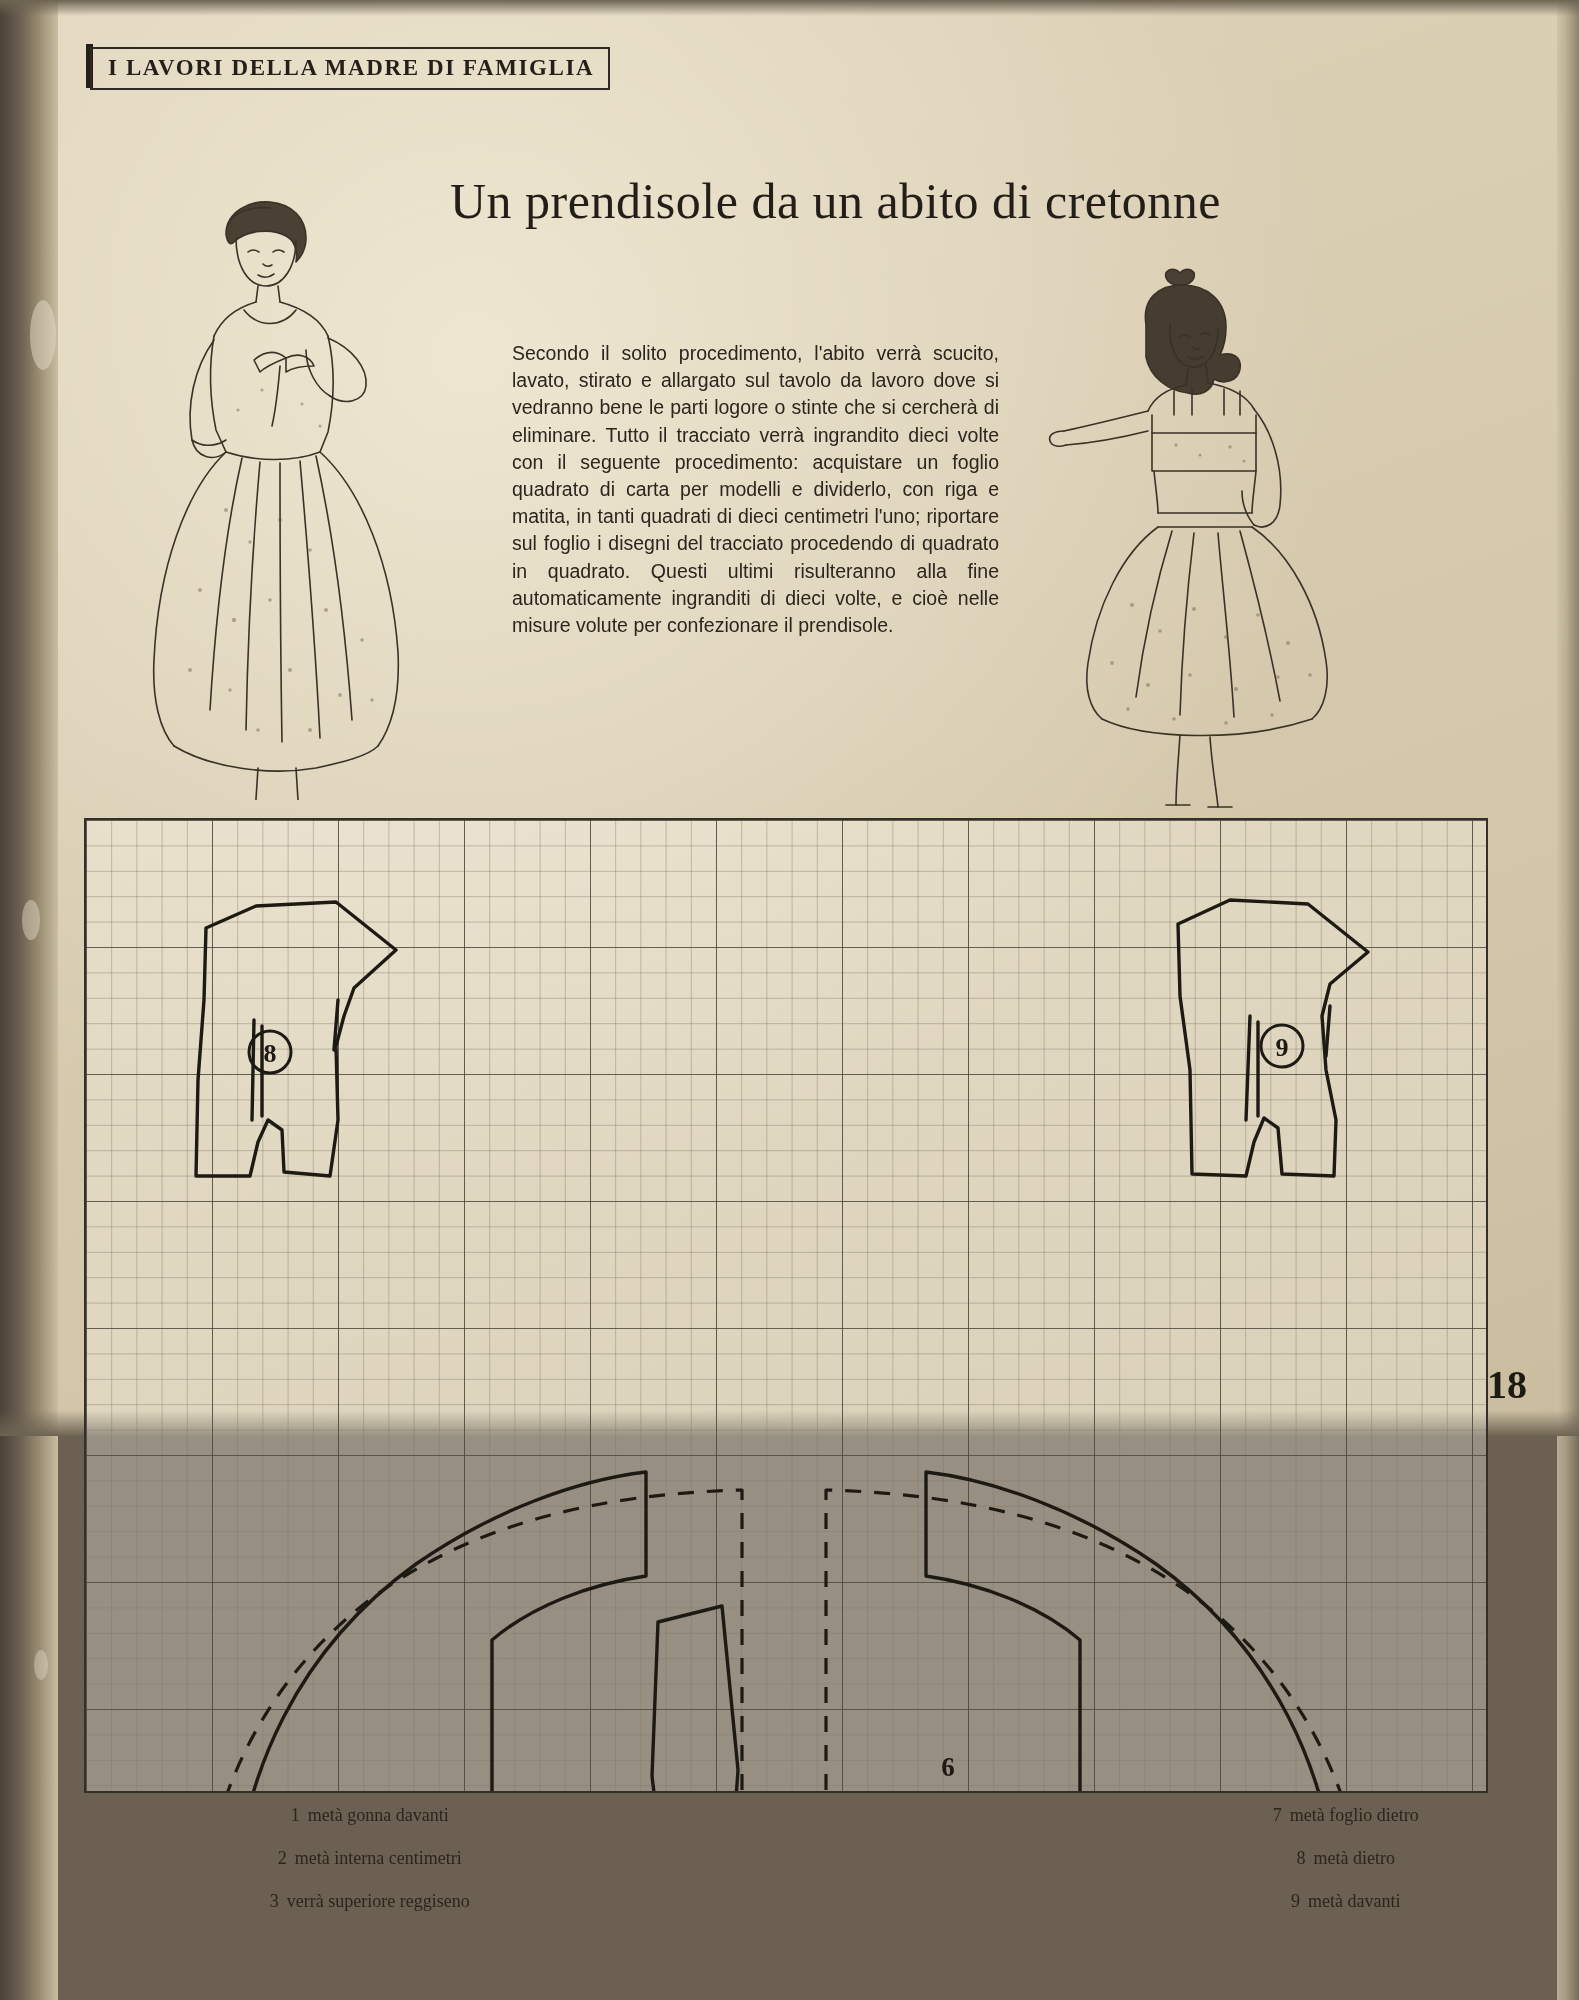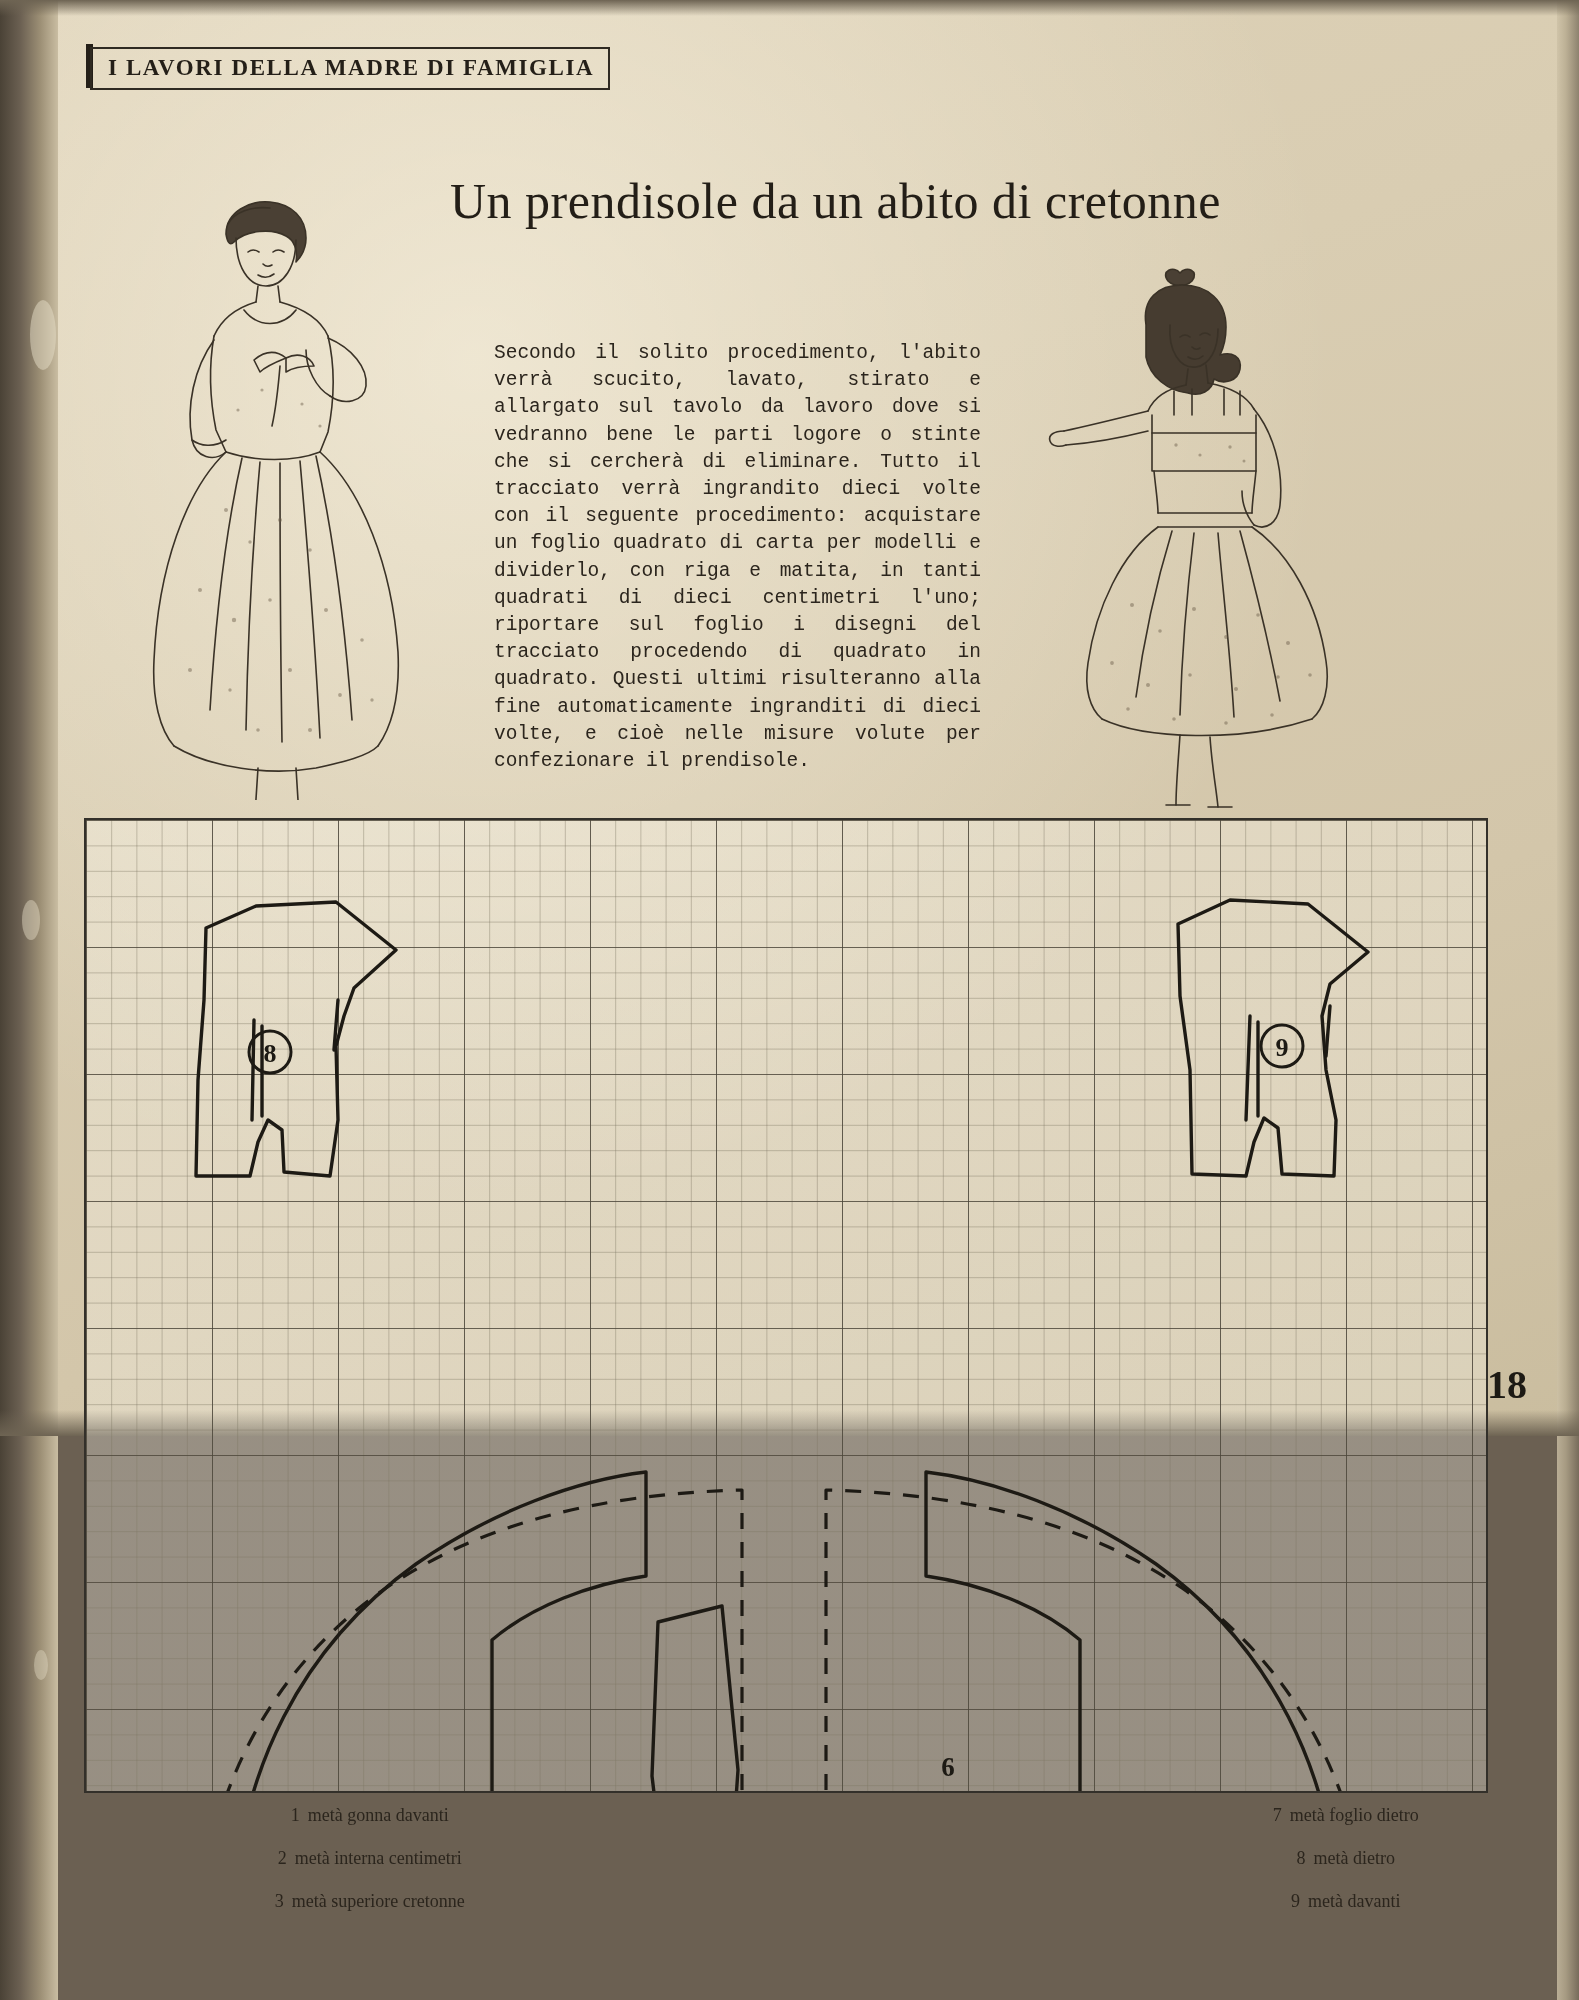--- a/index.html
+++ b/index.html
@@ -91,28 +91,28 @@
     font-size: 50px;
     font-weight: normal;
     color: #231e17;
     letter-spacing: 0.5px;
     font-family: "Liberation Serif", serif;
   }
 
   
   #intro {
     position: absolute;
-    left: 494px;
+    left: 512px;
     top: 340px;
     width: 487px;
     font-size: 19.5px;
     line-height: 27.2px;
     color: #2b251d;
     text-align: justify;
-    font-family: Liberation Mono, monospace;
+    font-family: Liberation Sans, sans-serif;
   }
 
   
   .fig { position: absolute; }
   #fig-left  { left: 130px; top: 190px; width: 320px; height: 610px; }
   #fig-right { left: 1040px; top: 265px; width: 330px; height: 545px; }
 
   
   #sheet {
     position: absolute;
@@ -439,21 +439,21 @@
       <div class="legend-item">
         <span class="ln">1</span>
         <span>metà gonna davanti</span>
       </div>
       <div class="legend-item">
         <span class="ln">2</span>
         <span>metà interna centimetri</span>
       </div>
       <div class="legend-item">
         <span class="ln">3</span>
-        <span>metà superiore cretonne</span>
+        <span>verrà superiore reggiseno</span>
       </div>
     </div>
 
 
     <div class="legend-col" id="legend-col-2">
       <div class="legend-item">
         <span class="ln">7</span>
         <span>metà foglio dietro</span>
       </div>
       <div class="legend-item">

